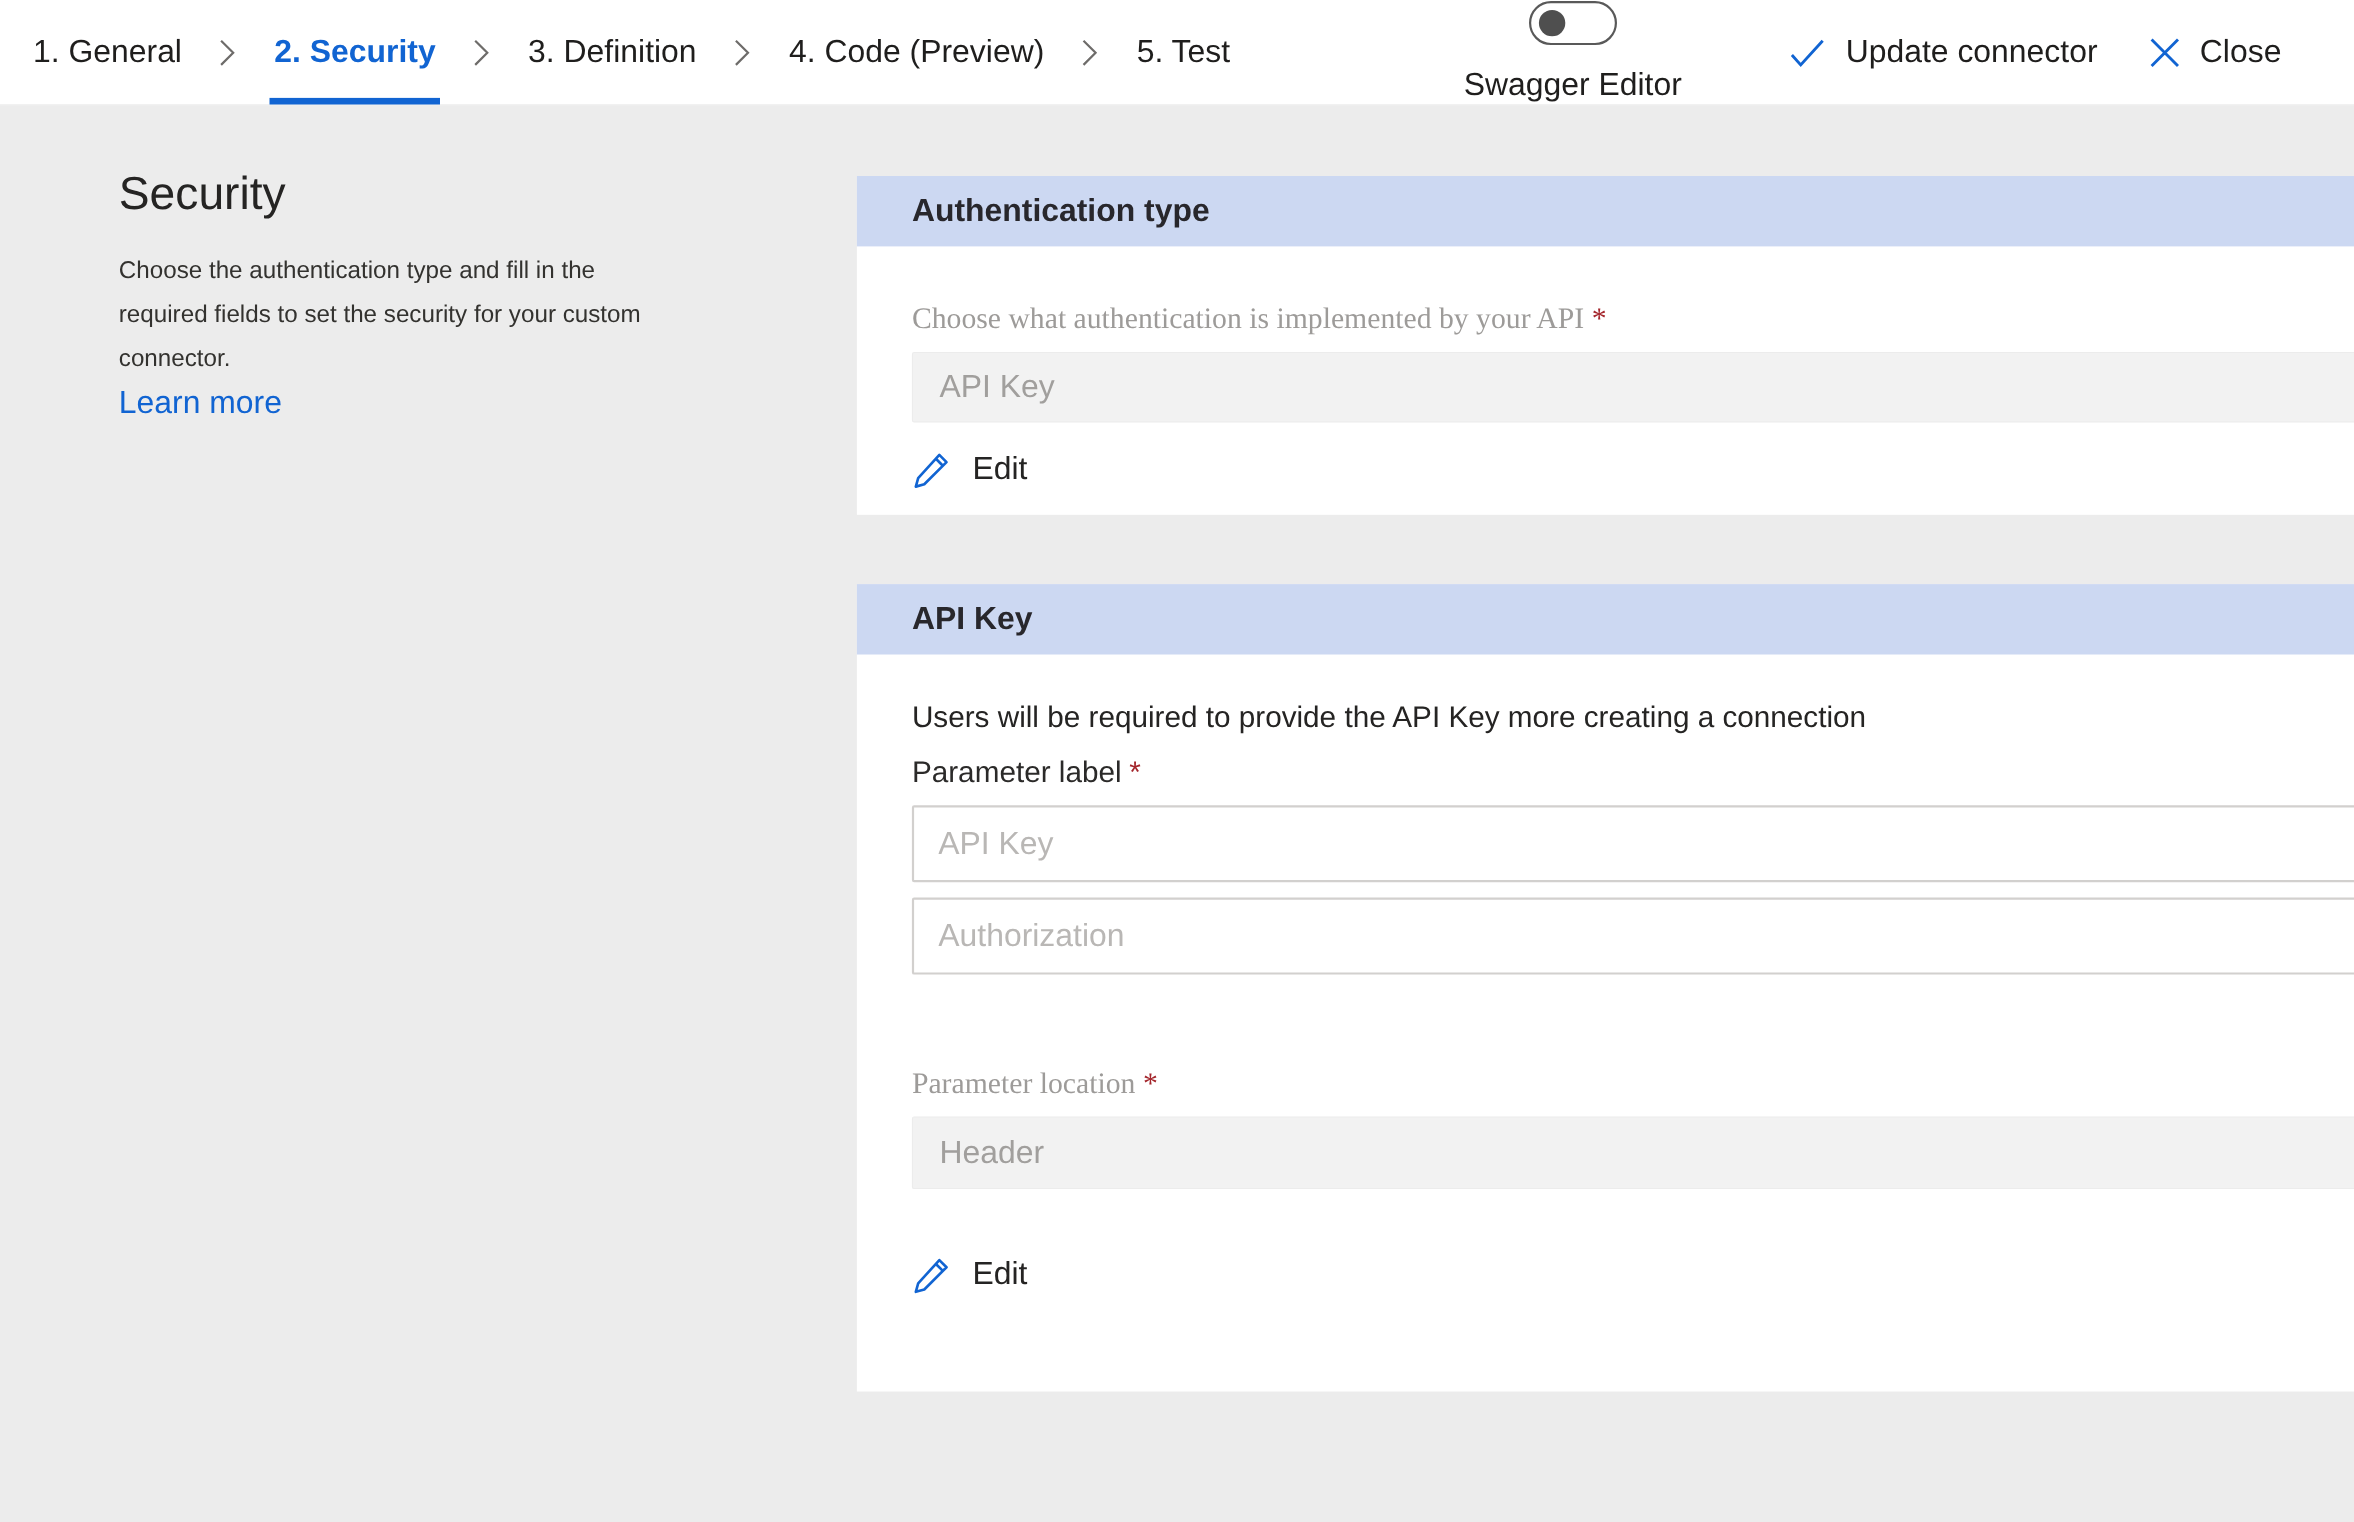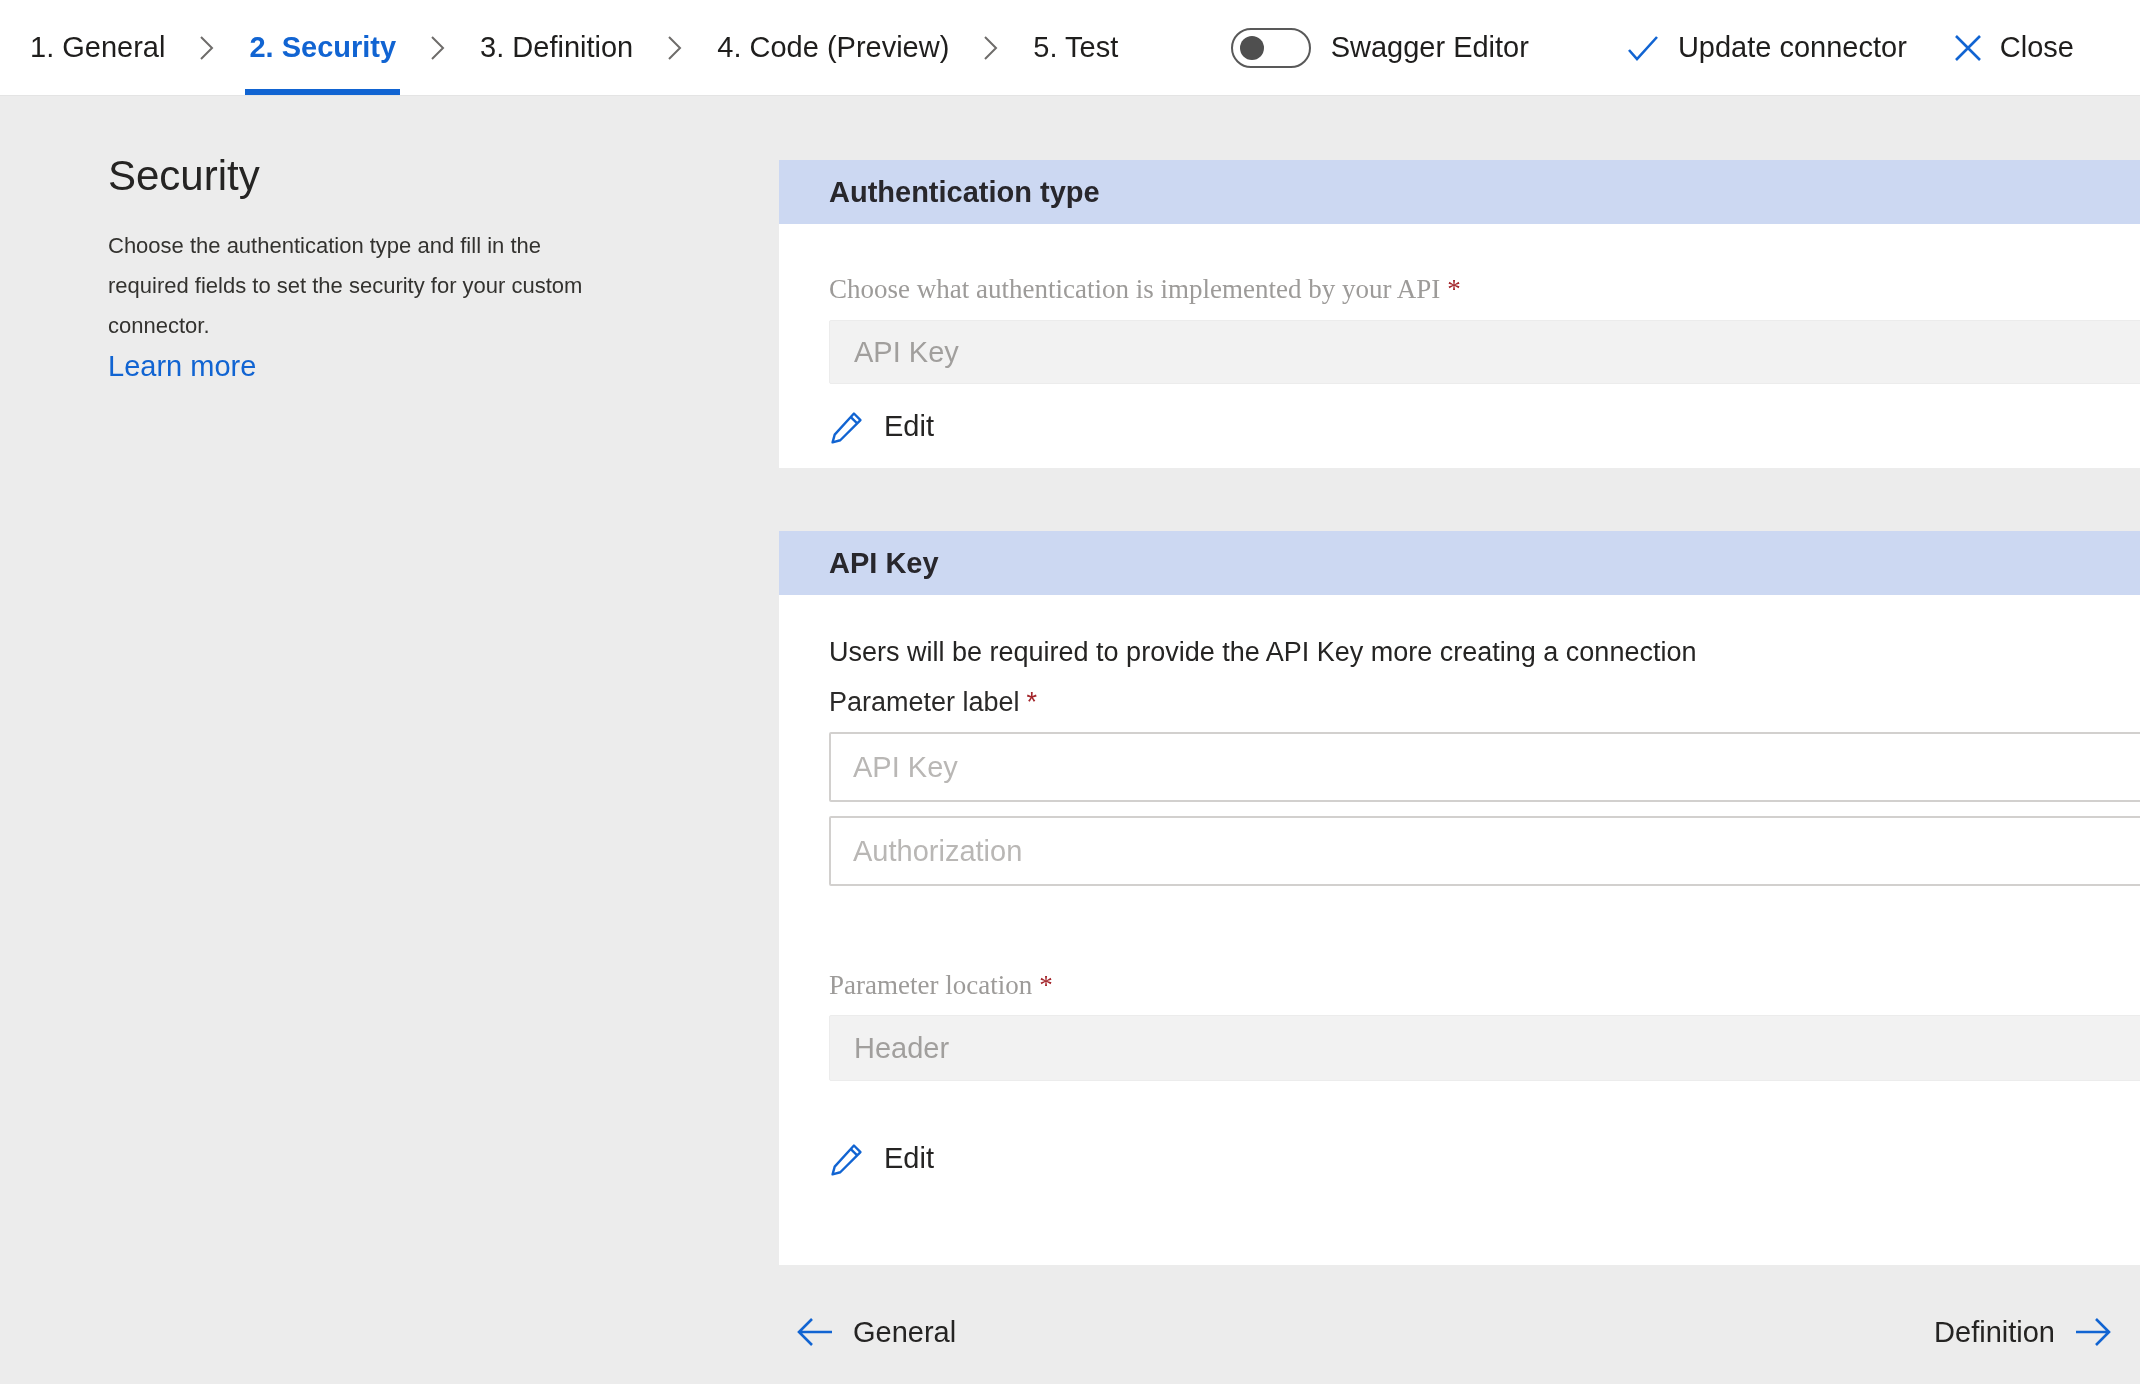--- a/index.html
+++ b/index.html
@@ -67,20 +67,21 @@
     margin-left: auto;
     display: flex;
     align-items: center;
     margin-right: 66px;
   }
   .toggle-group {
     display: flex;
     align-items: center;
     gap: 20px;
     margin-right: 50px;
+    flex-direction: column;
   }
   .toggle {
     position: relative;
     width: 80px;
     height: 40px;
     border: 2px solid #595959;
     border-radius: 24px;
     background: #ffffff;
     cursor: pointer;
     box-sizing: border-box;
@@ -394,33 +395,15 @@
             <svg width="38" height="38" viewBox="0 0 32 32" fill="none" stroke="#1164d2" stroke-width="2" stroke-linejoin="round">
               <path d="M21 5.5 L26.5 11 L9.5 28 L3 29.8 L4.8 23.3 Z"></path>
               <path d="M18.2 8.3 L23.7 13.8"></path>
             </svg>
           </span>
           <span>Edit</span>
         </div>
       </div>
     </div>
 
-    <div class="footer">
-      <div class="footer-nav">
-        <span>
-          <svg width="40" height="32" viewBox="0 0 40 32" fill="none">
-              <path d="M17 3 L4 16 L17 29 M4 16 L37 16" stroke="#1164d2" stroke-width="2.6"></path>
-            </svg>
-        </span>
-        <span>General</span>
-      </div>
-      <div class="footer-nav">
-        <span>Definition</span>
-        <span>
-          <svg width="40" height="32" viewBox="0 0 40 32" fill="none">
-              <path d="M23 3 L36 16 L23 29 M36 16 L3 16" stroke="#1164d2" stroke-width="2.6"></path>
-            </svg>
-        </span>
-      </div>
-    </div>
 
   </div>
 </div>
 
 </body></html>

